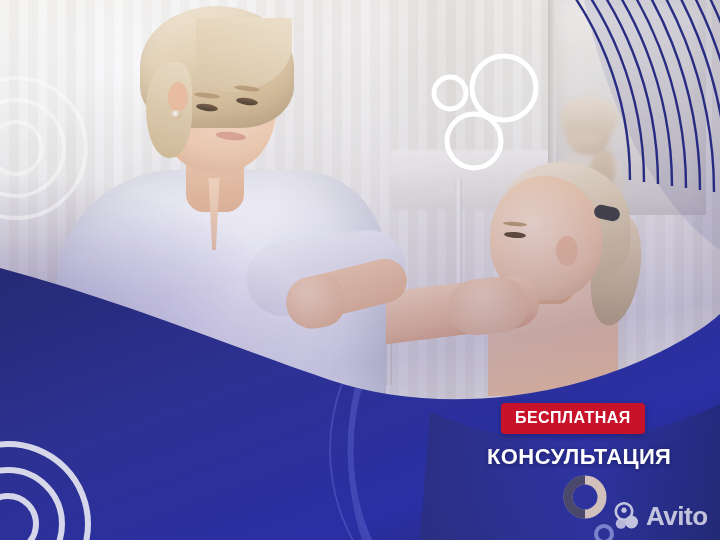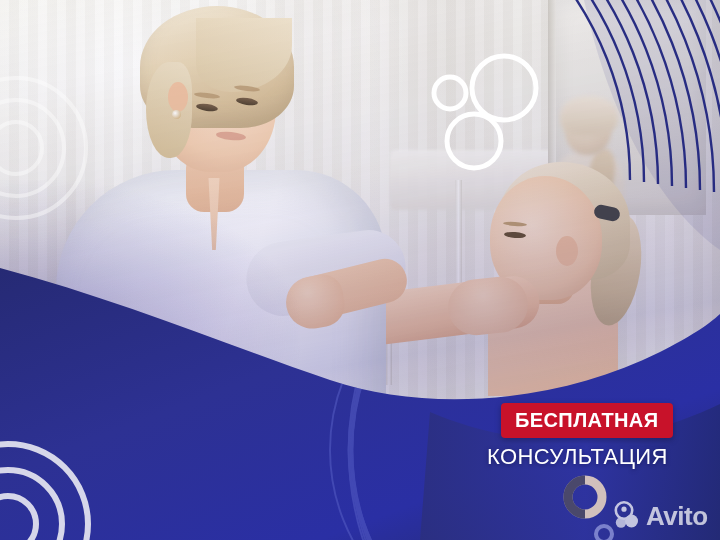--- a/index.html
+++ b/index.html
@@ -157,29 +157,29 @@
   .bullet { flex:0 0 auto; width:13px; height:13px; border:2.6px solid #fff;
     border-radius:50%; margin-top:11px; }
   .li-txt { font-size:27px; font-weight:700; line-height:1.07;
     text-transform:uppercase; text-shadow:0 1px 3px rgba(20,20,60,.45);
     font-stretch:condensed; }
 
   
   .badge { position:absolute; left:501px; top:403px; padding:7px 14px 8px;
     background:#c8122a; border-radius:4px;
     box-shadow:0 2px 6px rgba(0,0,0,.28); }
-  .badge-txt { color:#fff; font-size:20px; font-weight:700; letter-spacing:.4px;
+  .badge-txt { color:#fff; font-size:16px; font-weight:700; letter-spacing:.4px;
     text-transform:uppercase; line-height:1; }
   .subtitle { position:absolute; left:487px; top:444px; color:#fff;
-    font-size:22px; font-weight:400; letter-spacing:.4px; text-transform:uppercase;
+    font-size:22px; font-weight:700; letter-spacing:.4px; text-transform:uppercase;
     text-shadow:0 1px 4px rgba(10,10,50,.5); }
 
   
   .avito { position:absolute; left:612px; top:501px; display:flex;
-    align-items:flex-start; gap:4px; opacity:.72; }
+    align-items:flex-end; gap:4px; opacity:.72; }
   .avito-txt { color:#fff; font-size:26px; font-weight:700; letter-spacing:-.5px; }
 </style>
 </head>
 <body>
 
 <div id="ad">
 
   <div class="photo">
     <div class="blinds"></div>
     <div class="couch"></div>

